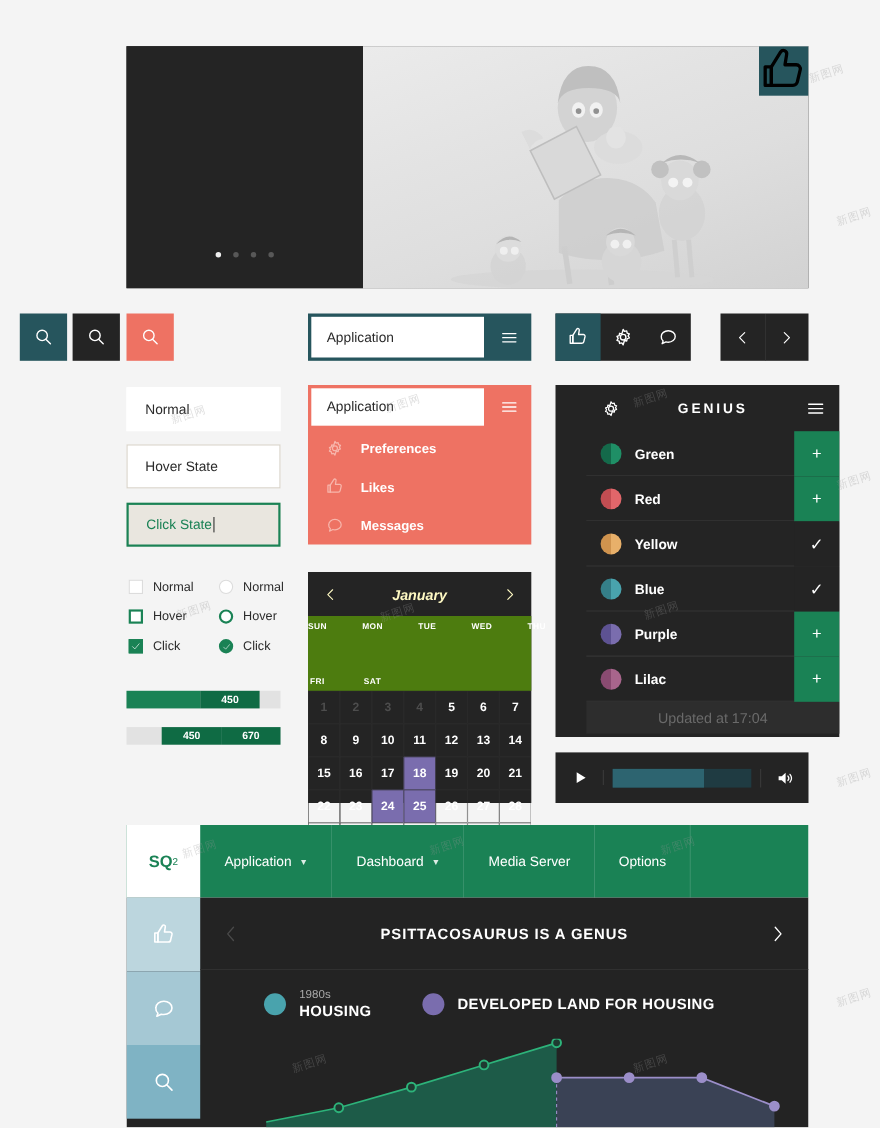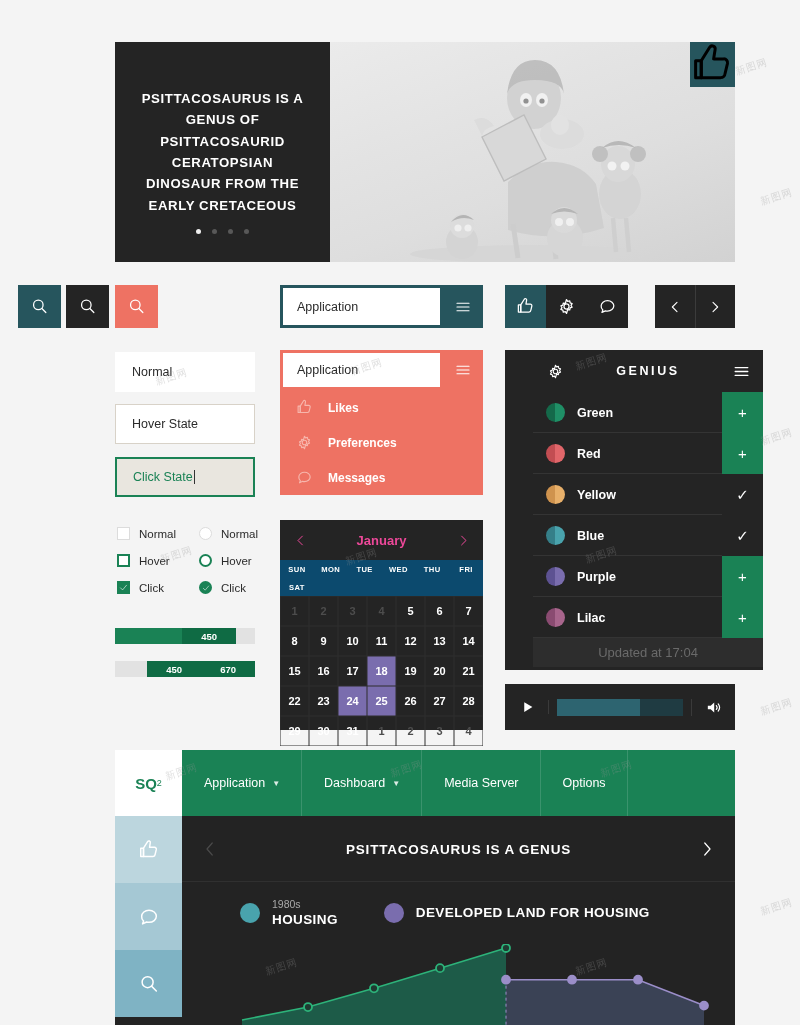--- a/index.html
+++ b/index.html
@@ -85,24 +85,24 @@
   .dd{position:absolute;left:280px;top:350px;width:203px;height:145px;background:#ee7263;}
   .dd .head{height:40px;display:flex;}
   .dd .head .fld{flex:1;margin:3px;background:#fff;display:flex;align-items:center;padding-left:14px;}
   .dd .head .fld span{font-size:12.5px;color:#2b2b2b;}
   .dd .head .burger{width:40px;display:flex;align-items:center;justify-content:center;color:#fff;}
   .dd .row{height:35px;display:flex;align-items:center;color:#fff;font-size:12px;font-weight:bold;}
   .dd .row .gi{width:48px;display:flex;align-items:center;justify-content:center;color:#f7b6ac;}
 
   
   .cal{position:absolute;left:280px;top:520px;width:203px;height:210px;background:#242424;}
-  .cal .top{height:40px;display:flex;align-items:center;color:#ec4899;}
+  .cal .top{height:40px;display:flex;align-items:center;color:#fef9c3;font-style:italic;}
   .cal .top .a{width:40px;display:flex;align-items:center;justify-content:center;}
   .cal .top .t{flex:1;text-align:center;font-size:13px;font-weight:bold;}
-  .cal .dow{display:grid;grid-template-columns:repeat(6,1fr);background:#0c4a6e;}
+  .cal .dow{display:grid;grid-template-columns:repeat(5,1fr);background:#4d7c0f;gap:32px;}
   .cal .dow div{height:18px;display:flex;align-items:center;justify-content:center;
     font-size:7.6px;font-weight:bold;color:#fff;letter-spacing:.4px;}
   .cal .grid{display:grid;grid-template-columns:repeat(7,1fr);grid-auto-rows:30px;}
   .cal .grid div{display:flex;align-items:center;justify-content:center;
     font-size:11px;font-weight:bold;color:#fff;box-shadow:inset 0 0 0 .5px #2e2e2e;}
   .cal .grid div.mut{color:#4d4d4d;}
   .cal .grid div.sel{background:#7a6dae;}
 
   
   .gen{position:absolute;left:505px;top:350px;width:230px;height:320px;background:#242424;padding-left:28px;}
@@ -162,21 +162,20 @@
   .wm{position:absolute;color:rgba(150,150,150,.30);font-size:10px;letter-spacing:1px;
     transform:rotate(-18deg);pointer-events:none;font-family:"DejaVu Sans",sans-serif;}
 </style>
 </head>
 <body>
 
 <div class="stage">
 
   <div class="hero">
     <div class="hero-text">
-      <h1>PSITTACOSAURUS IS A GENUS OF PSITTACOSAURID CERATOPSIAN DINOSAUR FROM THE EARLY CRETACEOUS</h1>
       <div class="hero-dots">
         <i class="on"></i>
         <i></i>
         <i></i>
         <i></i>
       </div>
     </div>
     <div class="hero-img">
       <svg viewBox="0 0 405 220" preserveAspectRatio="none" aria-hidden="true">
         <g fill="#c9c9c9" opacity=".95">
@@ -352,34 +351,34 @@
         <svg class="ic" width="18" height="18" viewBox="0 0 24 24">
             <line x1="4" y1="7" x2="20" y2="7"></line>
             <line x1="4" y1="12" x2="20" y2="12"></line>
             <line x1="4" y1="17" x2="20" y2="17"></line>
           </svg>
       </div>
     </div>
     <div class="row">
       <span class="gi">
         <svg class="ic" width="17" height="17" viewBox="0 0 24 24">
-            <path d="M6 10v9H3v-9z"></path>
-            <path d="M6 10l4.5-7.2a1.6 1.6 0 0 1 2.9 1.2L12.6 9H18a2 2 0 0 1 2 2.4l-1.3 5.4A2.4 2.4 0 0 1 16.4 19H6z"></path>
+            <circle cx="12" cy="12" r="3.2"></circle>
+            <path d="M12 3.2l1.5 2.2 2.6-.6.5 2.6 2.5.9-1.4 2.3 1.4 2.3-2.5.9-.5 2.6-2.6-.6L12 20.8l-1.5-2.2-2.6.6-.5-2.6-2.5-.9 1.4-2.3-1.4-2.3 2.5-.9.5-2.6 2.6.6z"></path>
           </svg>
       </span>
-      <span>Likes</span>
+      <span>Preferences</span>
     </div>
     <div class="row">
       <span class="gi">
         <svg class="ic" width="17" height="17" viewBox="0 0 24 24">
-            <circle cx="12" cy="12" r="3.2"></circle>
-            <path d="M12 3.2l1.5 2.2 2.6-.6.5 2.6 2.5.9-1.4 2.3 1.4 2.3-2.5.9-.5 2.6-2.6-.6L12 20.8l-1.5-2.2-2.6.6-.5-2.6-2.5-.9 1.4-2.3-1.4-2.3 2.5-.9.5-2.6 2.6.6z"></path>
+            <path d="M6 10v9H3v-9z"></path>
+            <path d="M6 10l4.5-7.2a1.6 1.6 0 0 1 2.9 1.2L12.6 9H18a2 2 0 0 1 2 2.4l-1.3 5.4A2.4 2.4 0 0 1 16.4 19H6z"></path>
           </svg>
       </span>
-      <span>Preferences</span>
+      <span>Likes</span>
     </div>
     <div class="row">
       <span class="gi">
         <svg class="ic" width="17" height="17" viewBox="0 0 24 24">
             <path d="M20 11.2c0 3.7-3.6 6.6-8 6.6-.9 0-1.8-.1-2.6-.35L5 19.5l1.1-3A6.3 6.3 0 0 1 4 11.2c0-3.65 3.6-6.6 8-6.6s8 2.95 8 6.6z"></path>
           </svg>
       </span>
       <span>Messages</span>
     </div>
   </div>

